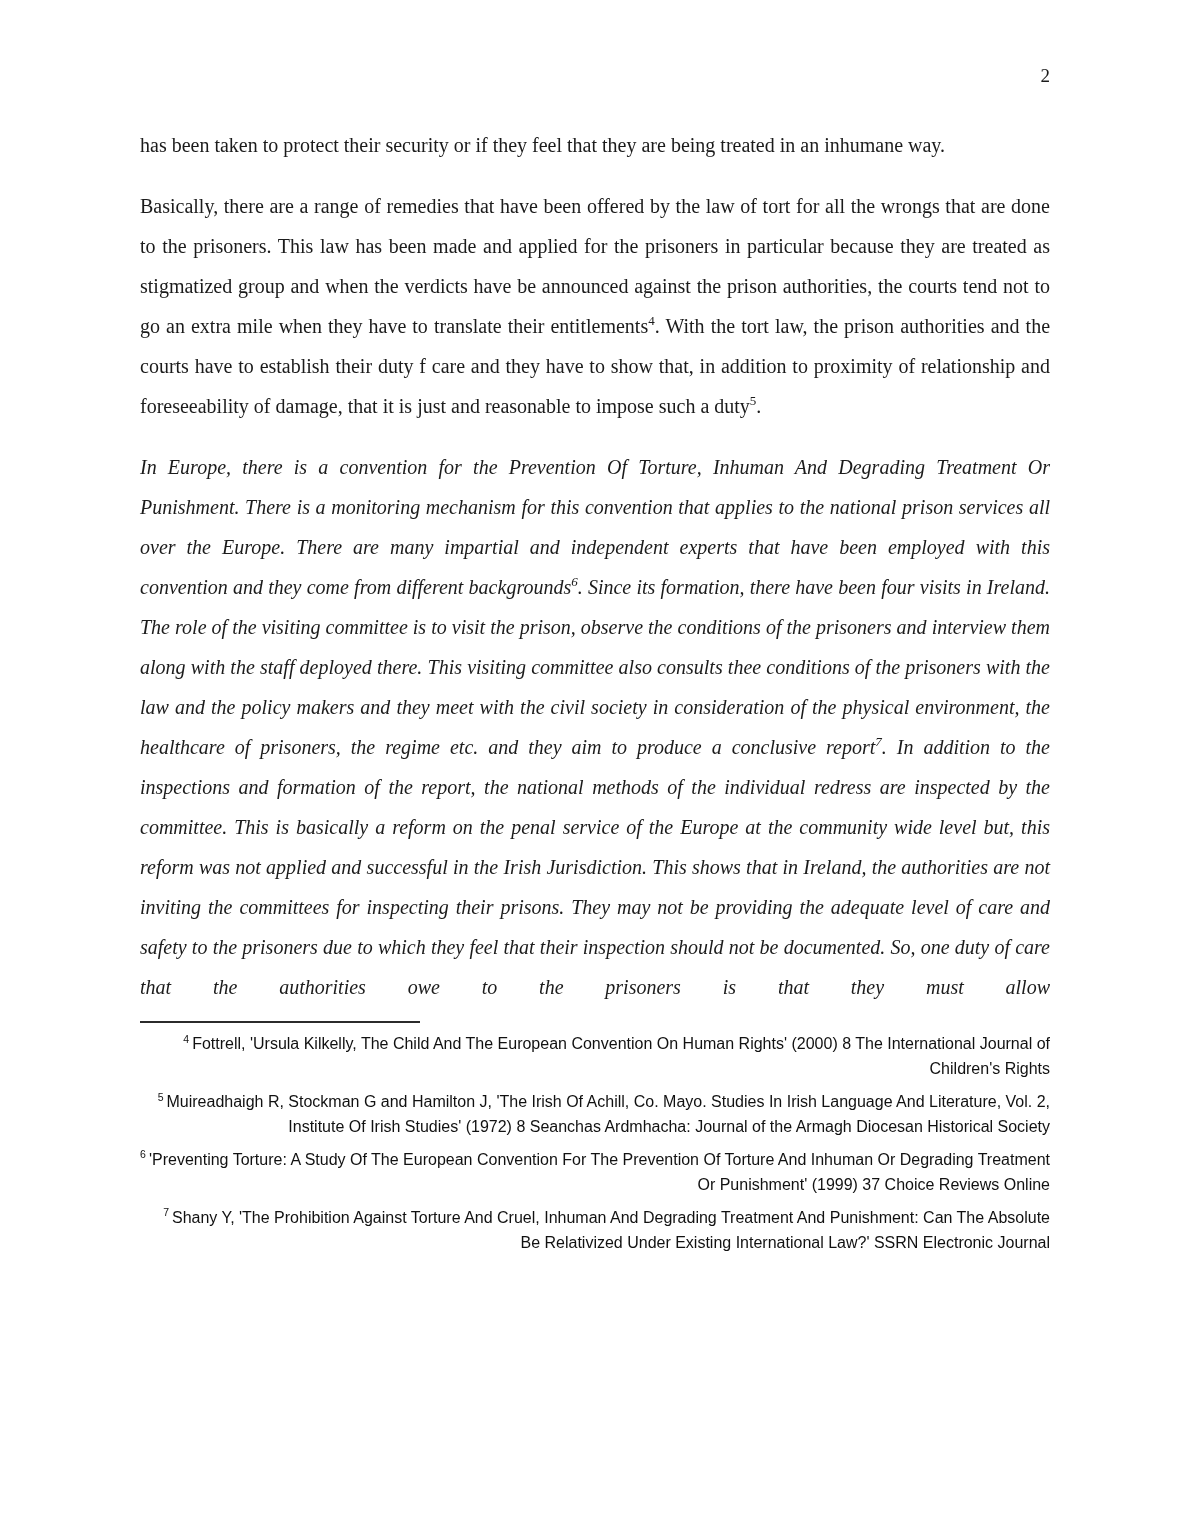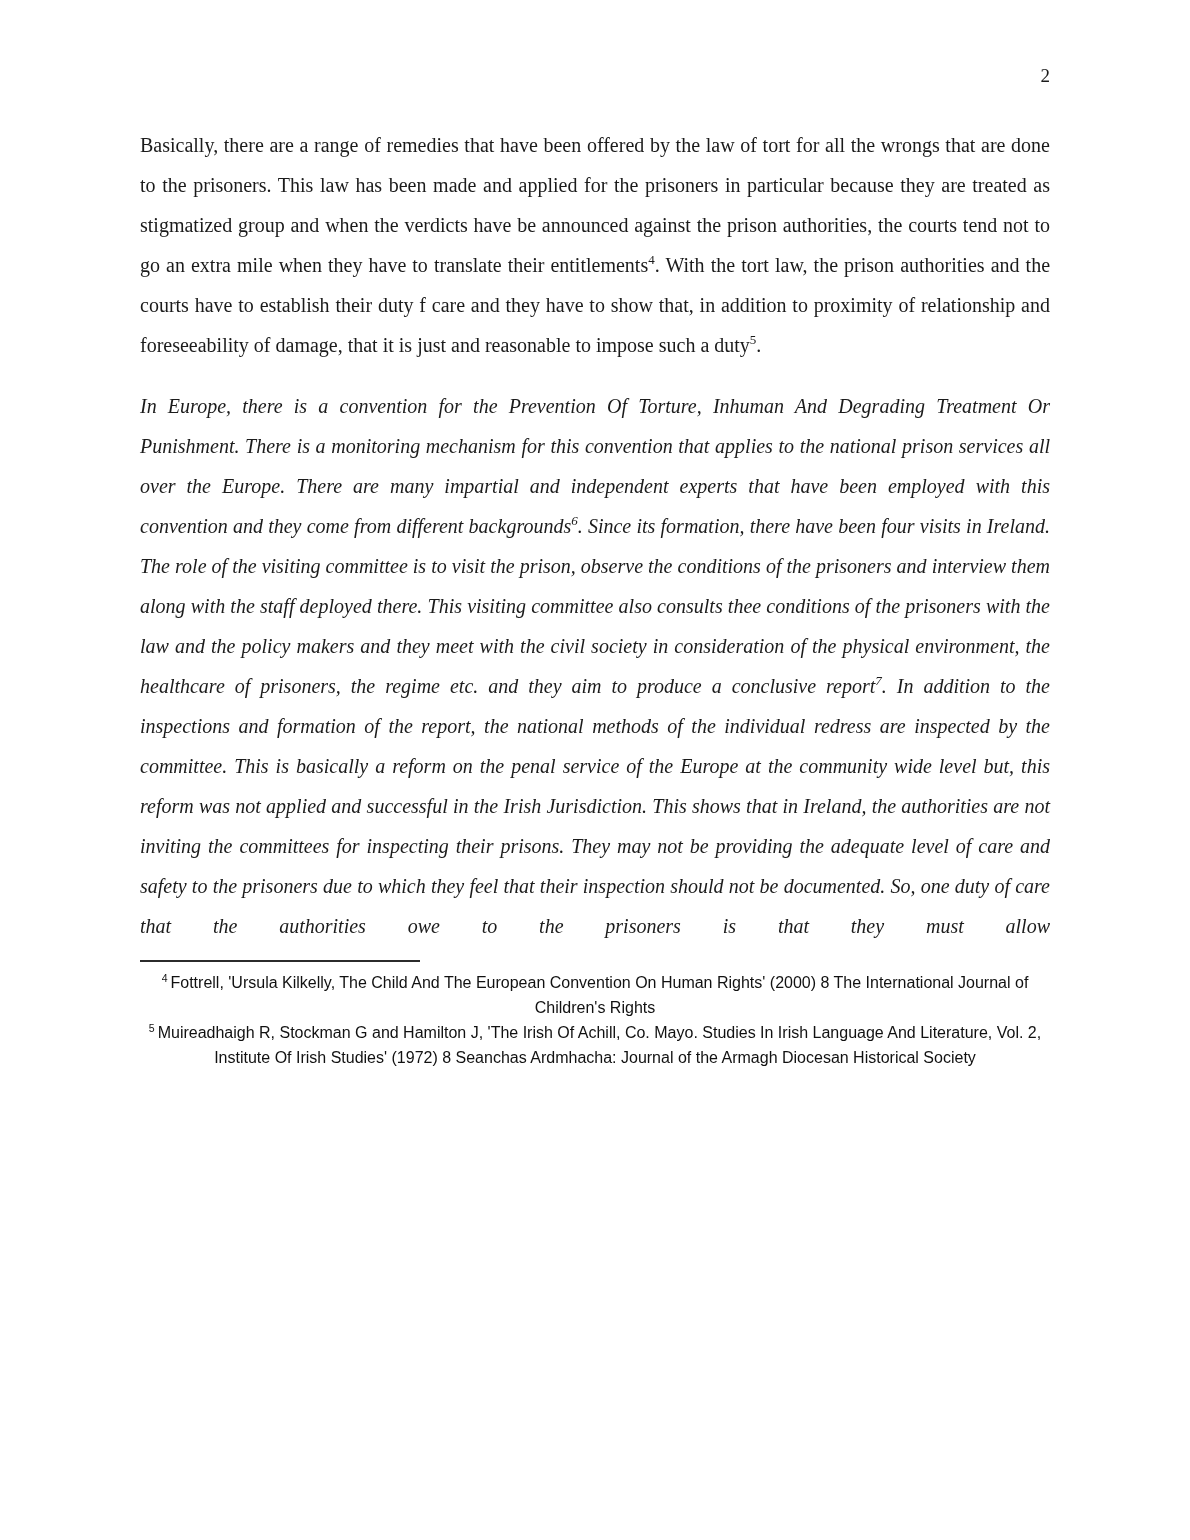--- a/index.html
+++ b/index.html
@@ -43,47 +43,54 @@
     font-size: 16px;
     line-height: 1.56;
     color: #111111;
   }
   .footnote-separator {
     width: 280px;
     border: 0;
     border-top: 2px solid #2b2b2b;
     margin-bottom: 9px;
   }
-  .footnote { text-align: center; }
+  .footnote { text-align: right; margin-top: 8px; }
   .footnote sup {
     font-size: 10.5px;
     line-height: 0;
     vertical-align: super;
     margin-right: 3px;
   }
 </style>
 </head>
 <body>
 
 <div class="page">
 
   <div class="page-number">2</div>
 
   <div class="body-text">
+    <p class="para"><span>has been taken to protect their security or if they feel that they are being treated in an inhumane way.</span></p>
     <p class="para"><span>Basically, there are a range of remedies that have been offered by the law of tort for all the wrongs that are done to the prisoners. This law has been made and applied for the prisoners in particular because they are treated as stigmatized group and when the verdicts have be announced against the prison authorities, the courts tend not to go an extra mile when they have to translate their entitlements</span><sup>4</sup><span>. With the tort law, the prison authorities and the courts have to establish their duty f care and they have to show that, in addition to proximity of relationship and foreseeability of damage, that it is just and reasonable to impose such a duty</span><sup>5</sup><span>.</span></p>
     <p class="para continued"><span>In Europe, there is a convention for the Prevention Of Torture, Inhuman And Degrading Treatment Or Punishment. There is a monitoring mechanism for this convention that applies to the national prison services all over the Europe. There are many impartial and independent experts that have been employed with this convention and they come from different backgrounds</span><sup>6</sup><span>. Since its formation, there have been four visits in Ireland. The role of the visiting committee is to visit the prison, observe the conditions of the prisoners and interview them along with the staff deployed there. This visiting committee also consults thee conditions of the prisoners with the law and the policy makers and they meet with the civil society in consideration of the physical environment, the healthcare of prisoners, the regime etc. and they aim to produce a conclusive report</span><sup>7</sup><span>. In addition to the inspections and formation of the report, the national methods of the individual redress are inspected by the committee. This is basically a reform on the penal service of the Europe at the community wide level but, this reform was not applied and successful in the Irish Jurisdiction. This shows that in Ireland, the authorities are not inviting the committees for inspecting their prisons. They may not be providing the adequate level of care and safety to the prisoners due to which they feel that their inspection should not be documented. So, one duty of care that the authorities owe to the prisoners is that they must allow</span></p>
   </div>
 
   <div class="footnote-area">
     <hr class="footnote-separator">
 
     <div class="footnote">
       <sup>4</sup><span>Fottrell, 'Ursula Kilkelly, The Child And The European Convention On Human Rights' (2000) 8 The International Journal of Children's Rights</span>
     </div>
 
     <div class="footnote">
       <sup>5</sup><span>Muireadhaigh R, Stockman G and Hamilton J, 'The Irish Of Achill, Co. Mayo. Studies In Irish Language And Literature, Vol. 2, Institute Of Irish Studies' (1972) 8 Seanchas Ardmhacha: Journal of the Armagh Diocesan Historical Society</span>
     </div>
 
+    <div class="footnote">
+      <sup>6</sup><span>'Preventing Torture: A Study Of The European Convention For The Prevention Of Torture And Inhuman Or Degrading Treatment Or Punishment' (1999) 37 Choice Reviews Online</span>
+    </div>
 
+    <div class="footnote">
+      <sup>7</sup><span>Shany Y, 'The Prohibition Against Torture And Cruel, Inhuman And Degrading Treatment And Punishment: Can The Absolute Be Relativized Under Existing International Law?' SSRN Electronic Journal</span>
+    </div>
   </div>
 
 </div>
 
 </body></html>

